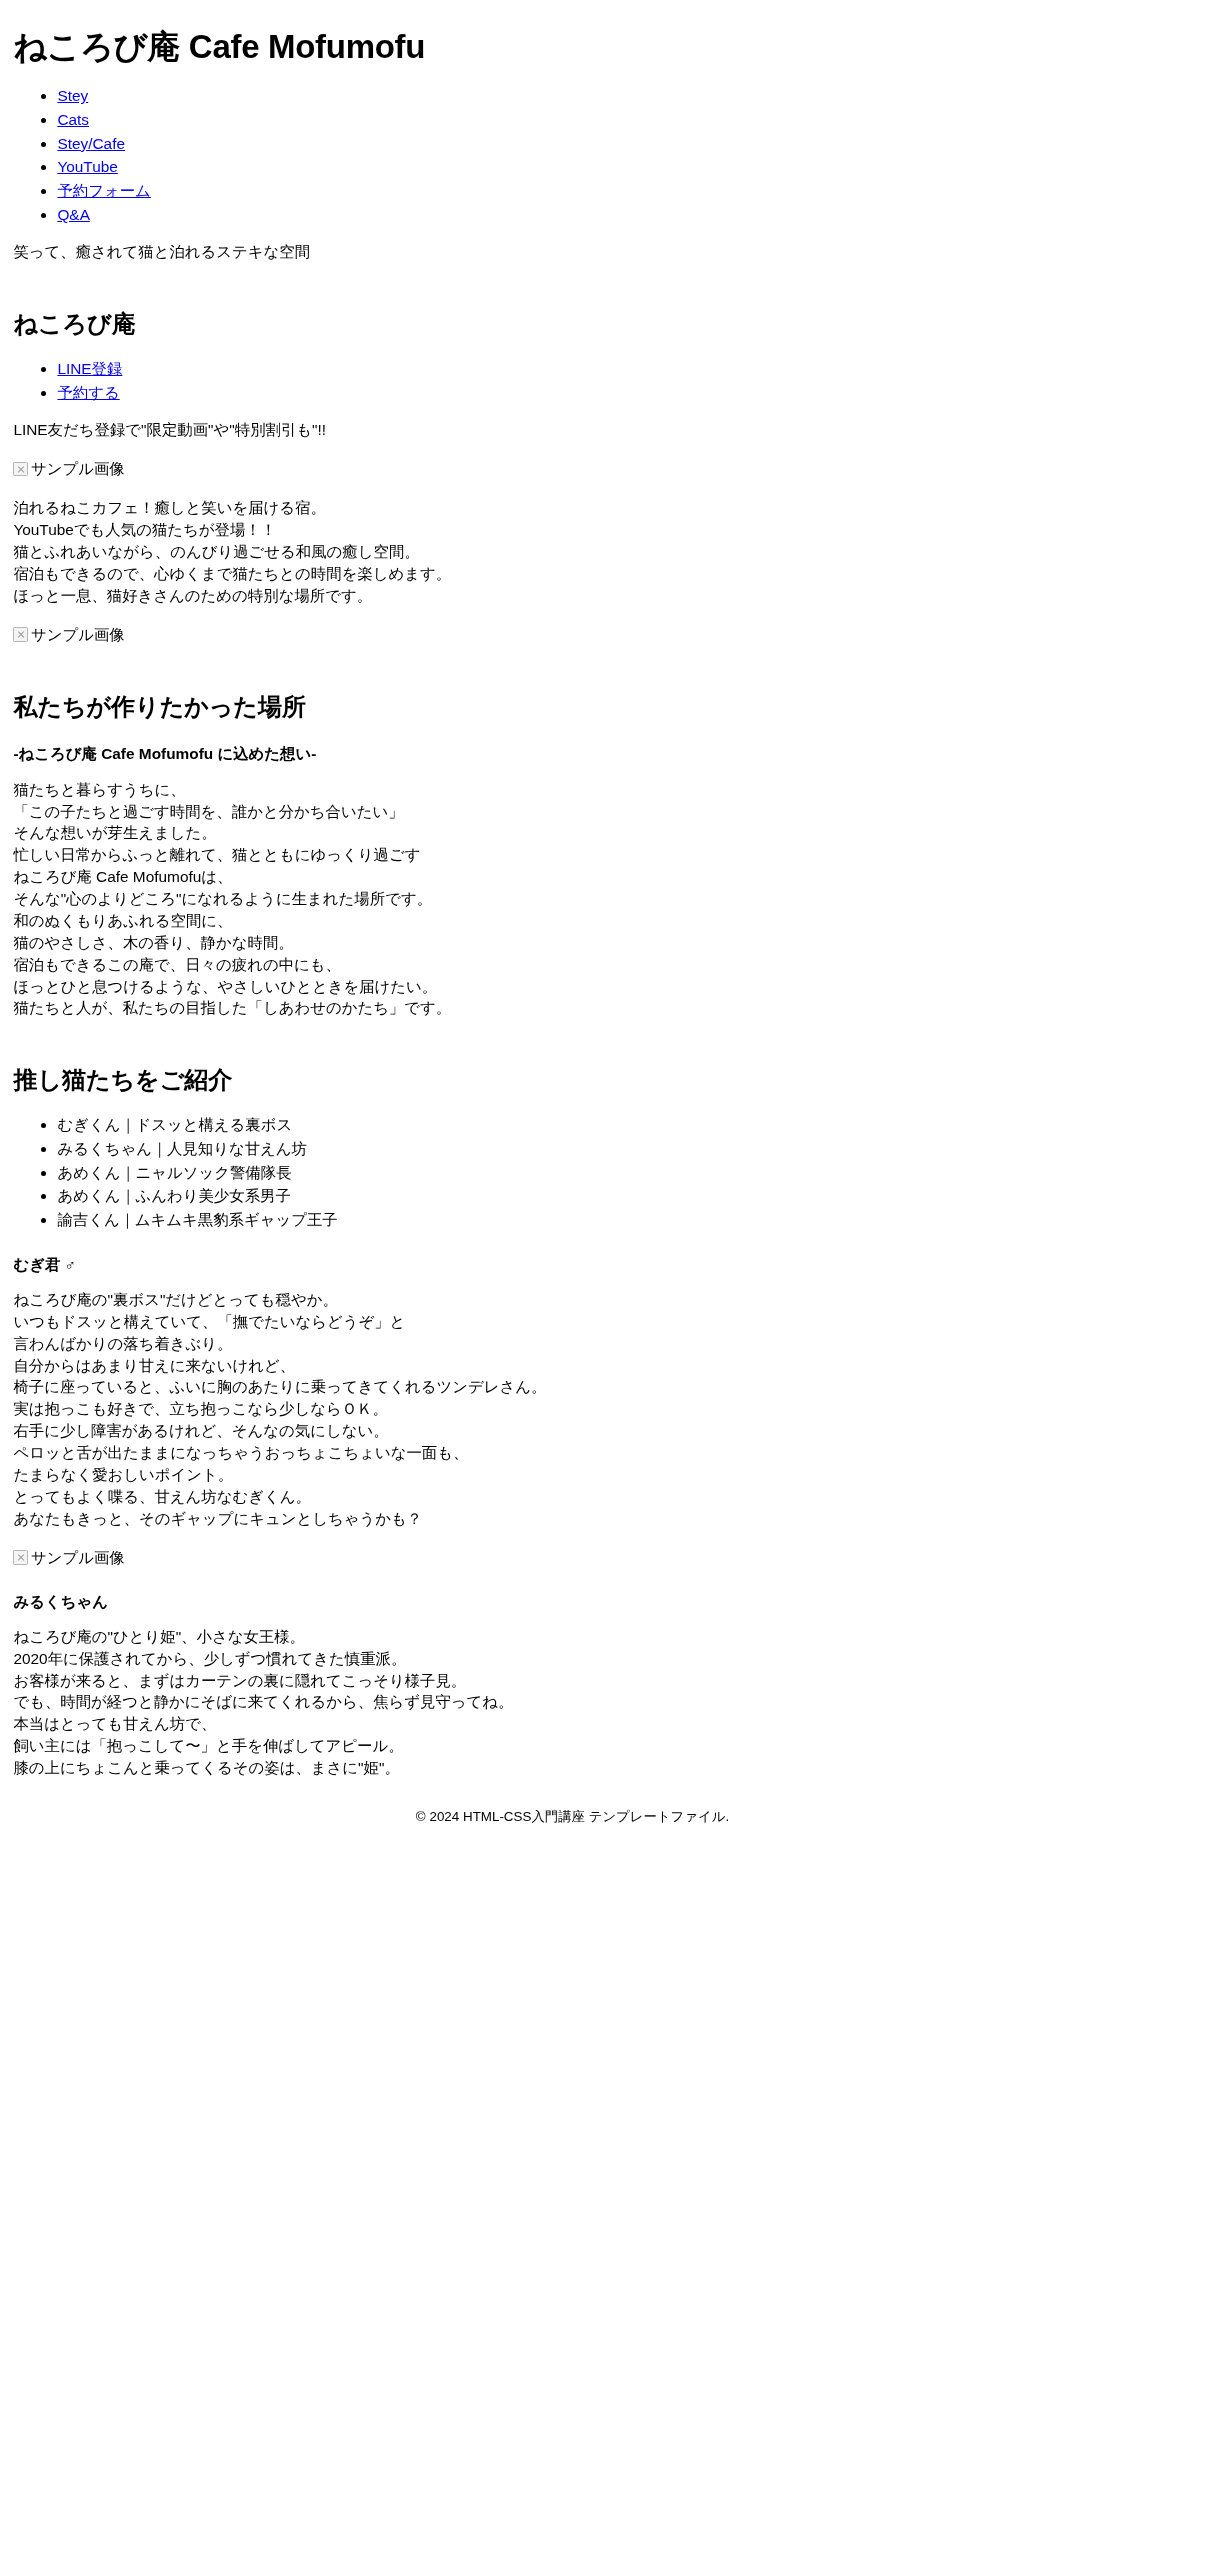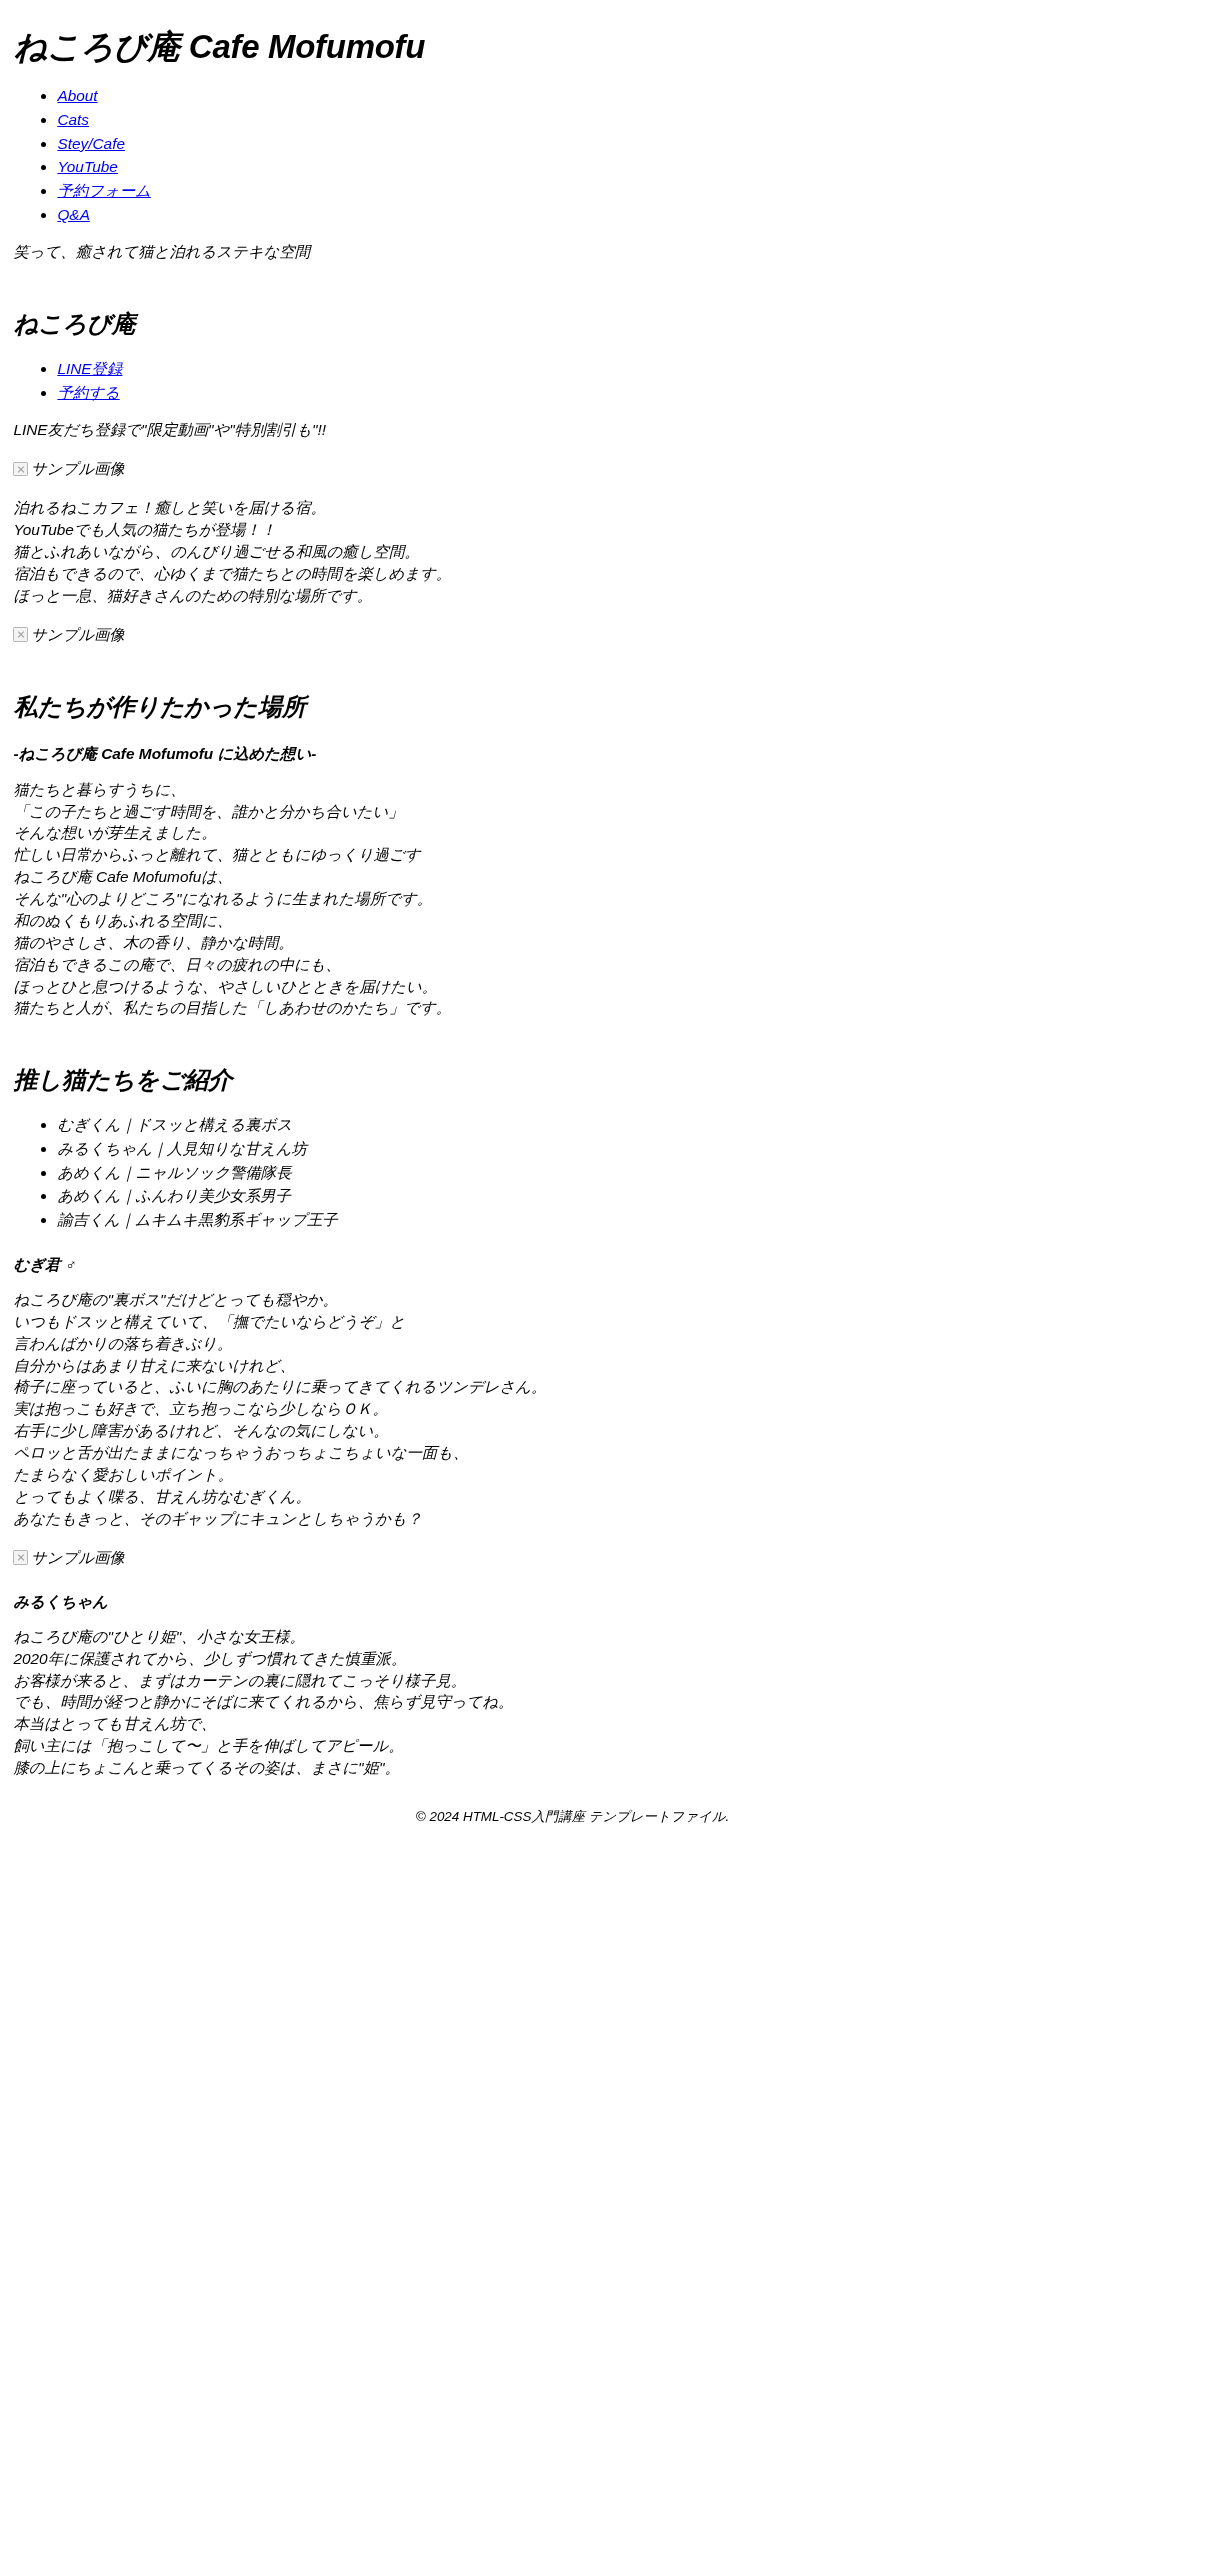--- a/index.html
+++ b/index.html
@@ -10,21 +10,20 @@
   body {
     font-family: "Liberation Sans", "DejaVu Sans", sans-serif;
     color: #000000;
     width: 1210px;
     -webkit-font-smoothing: antialiased;
   }
   .page {
     width: 1145px;
     box-sizing: border-box;
     padding: 13.4px 13.4px 0 13.4px;
-    font-style: italic;
   }
   h1 {
     font-size: 33px;
     line-height: 1.15;
     margin: 14.8px 0 19px 0;
     font-weight: bold;
     letter-spacing: -0.3px;
   }
   h2 {
     font-size: 24px;
@@ -102,21 +101,21 @@
   }
 </style>
 </head>
 <body>
 
 <div class="page">
 
   <h1>ねころび庵 Cafe Mofumofu</h1>
 
   <ul>
-    <li><a href="#about">About</a></li>
+    <li><a href="#about">Stey</a></li>
     <li><a href="#cats">Cats</a></li>
     <li><a href="#stay">Stey/Cafe</a></li>
     <li><a href="#youtube">YouTube</a></li>
     <li><a href="#form">予約フォーム</a></li>
     <li><a href="#qa">Q&amp;A</a></li>
   </ul>
 
   <p>笑って、癒されて猫と泊れるステキな空間</p>
 
   <h2>ねころび庵</h2>

